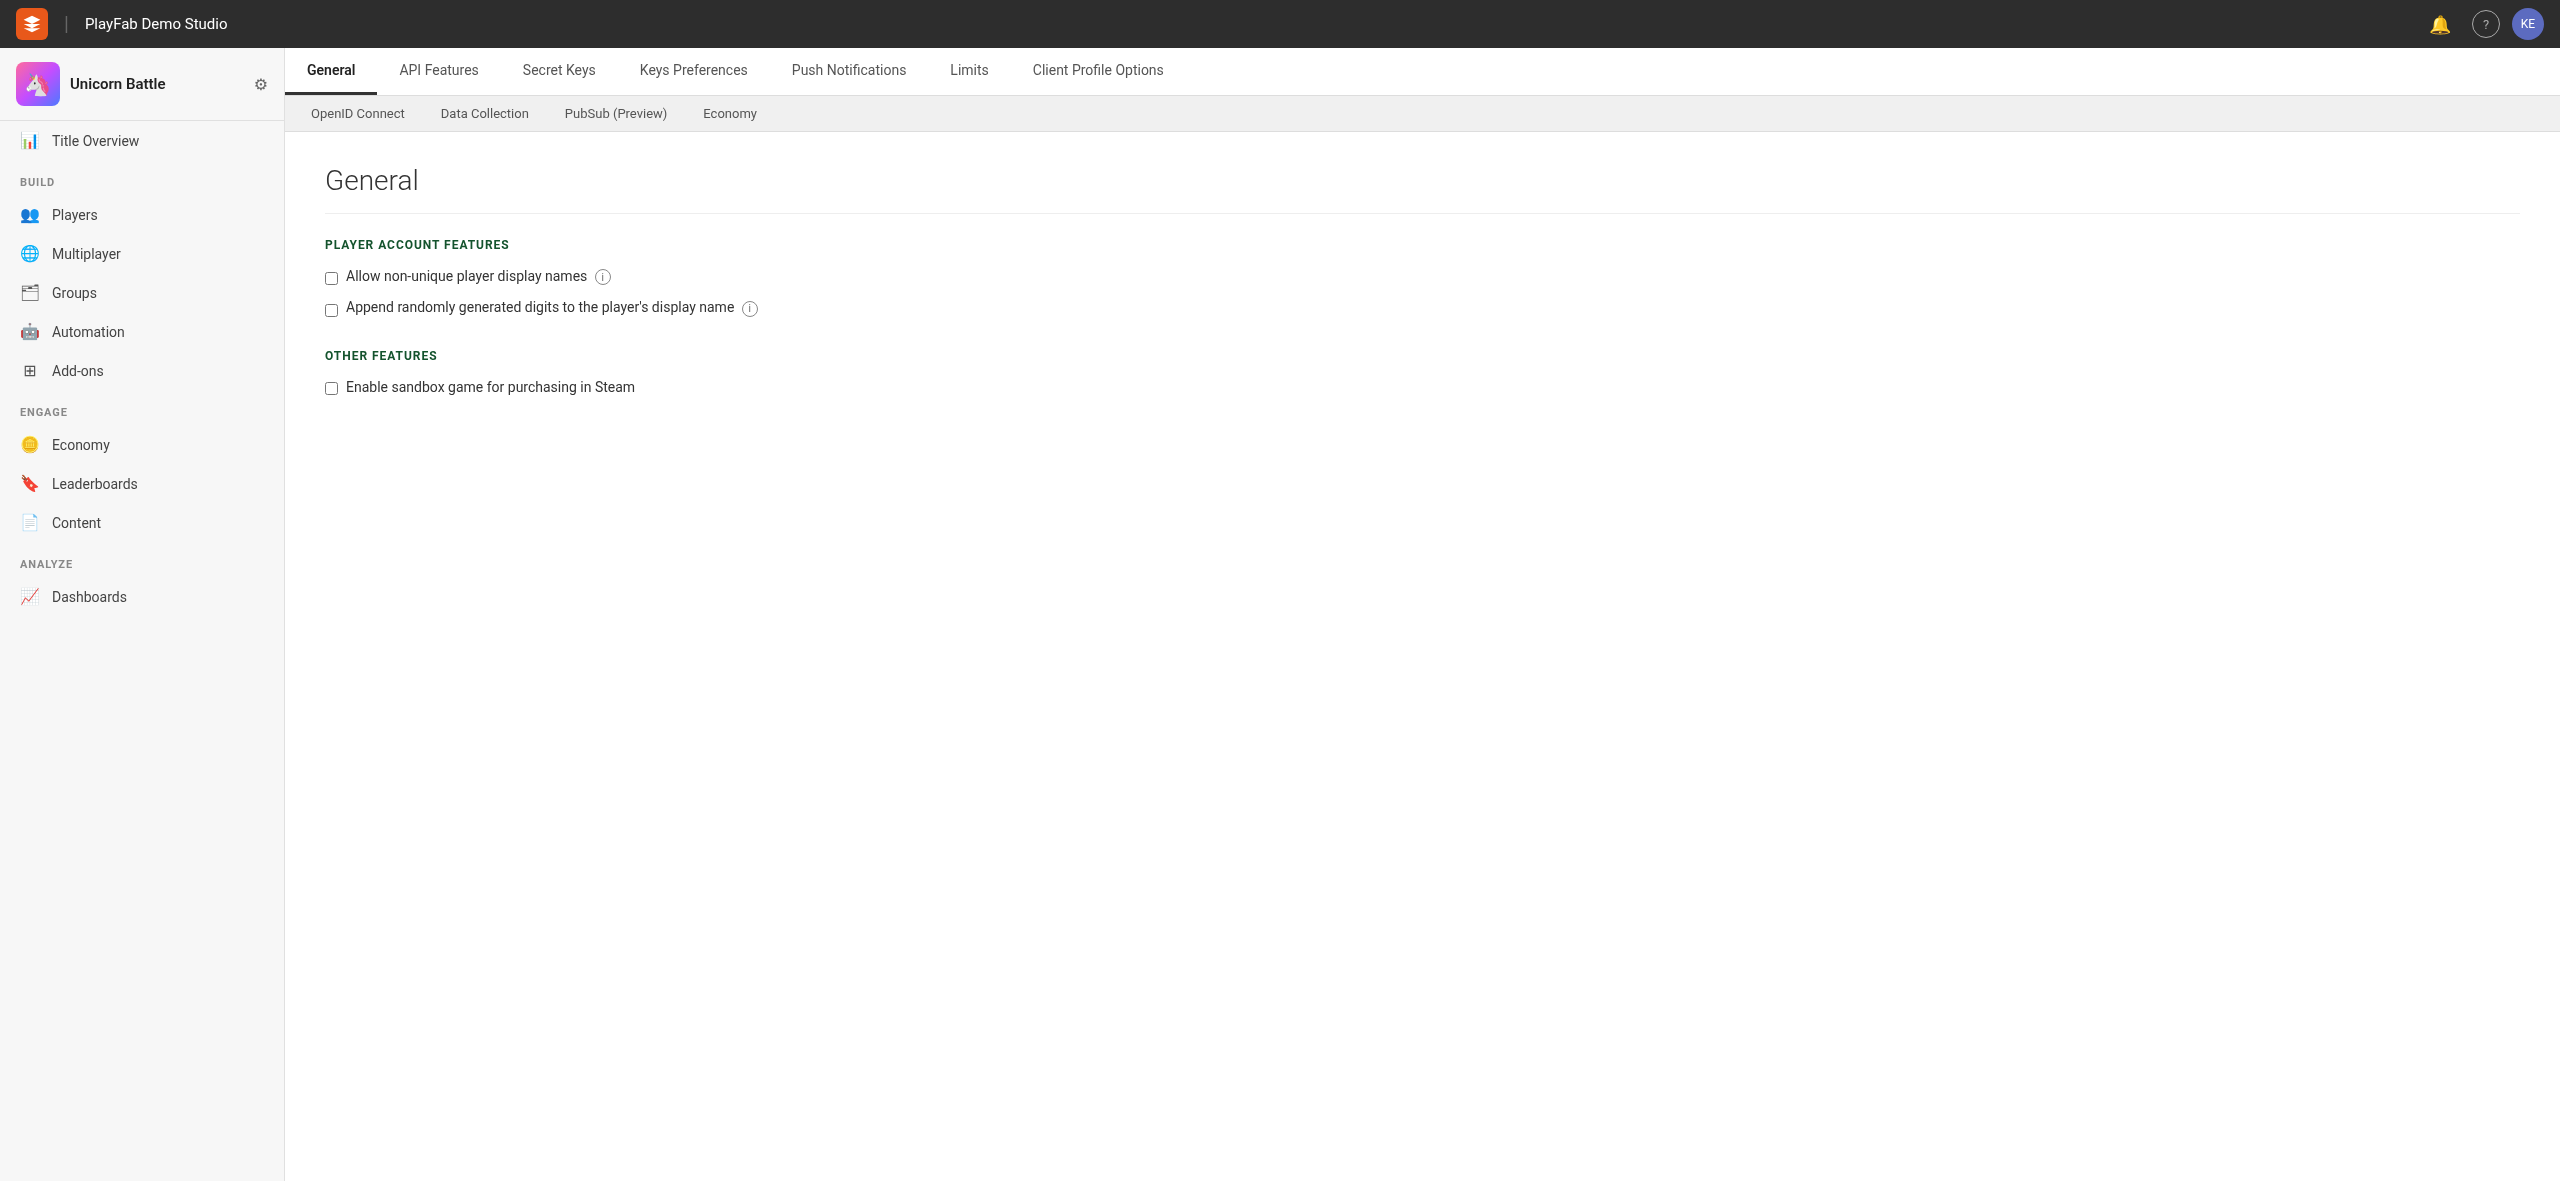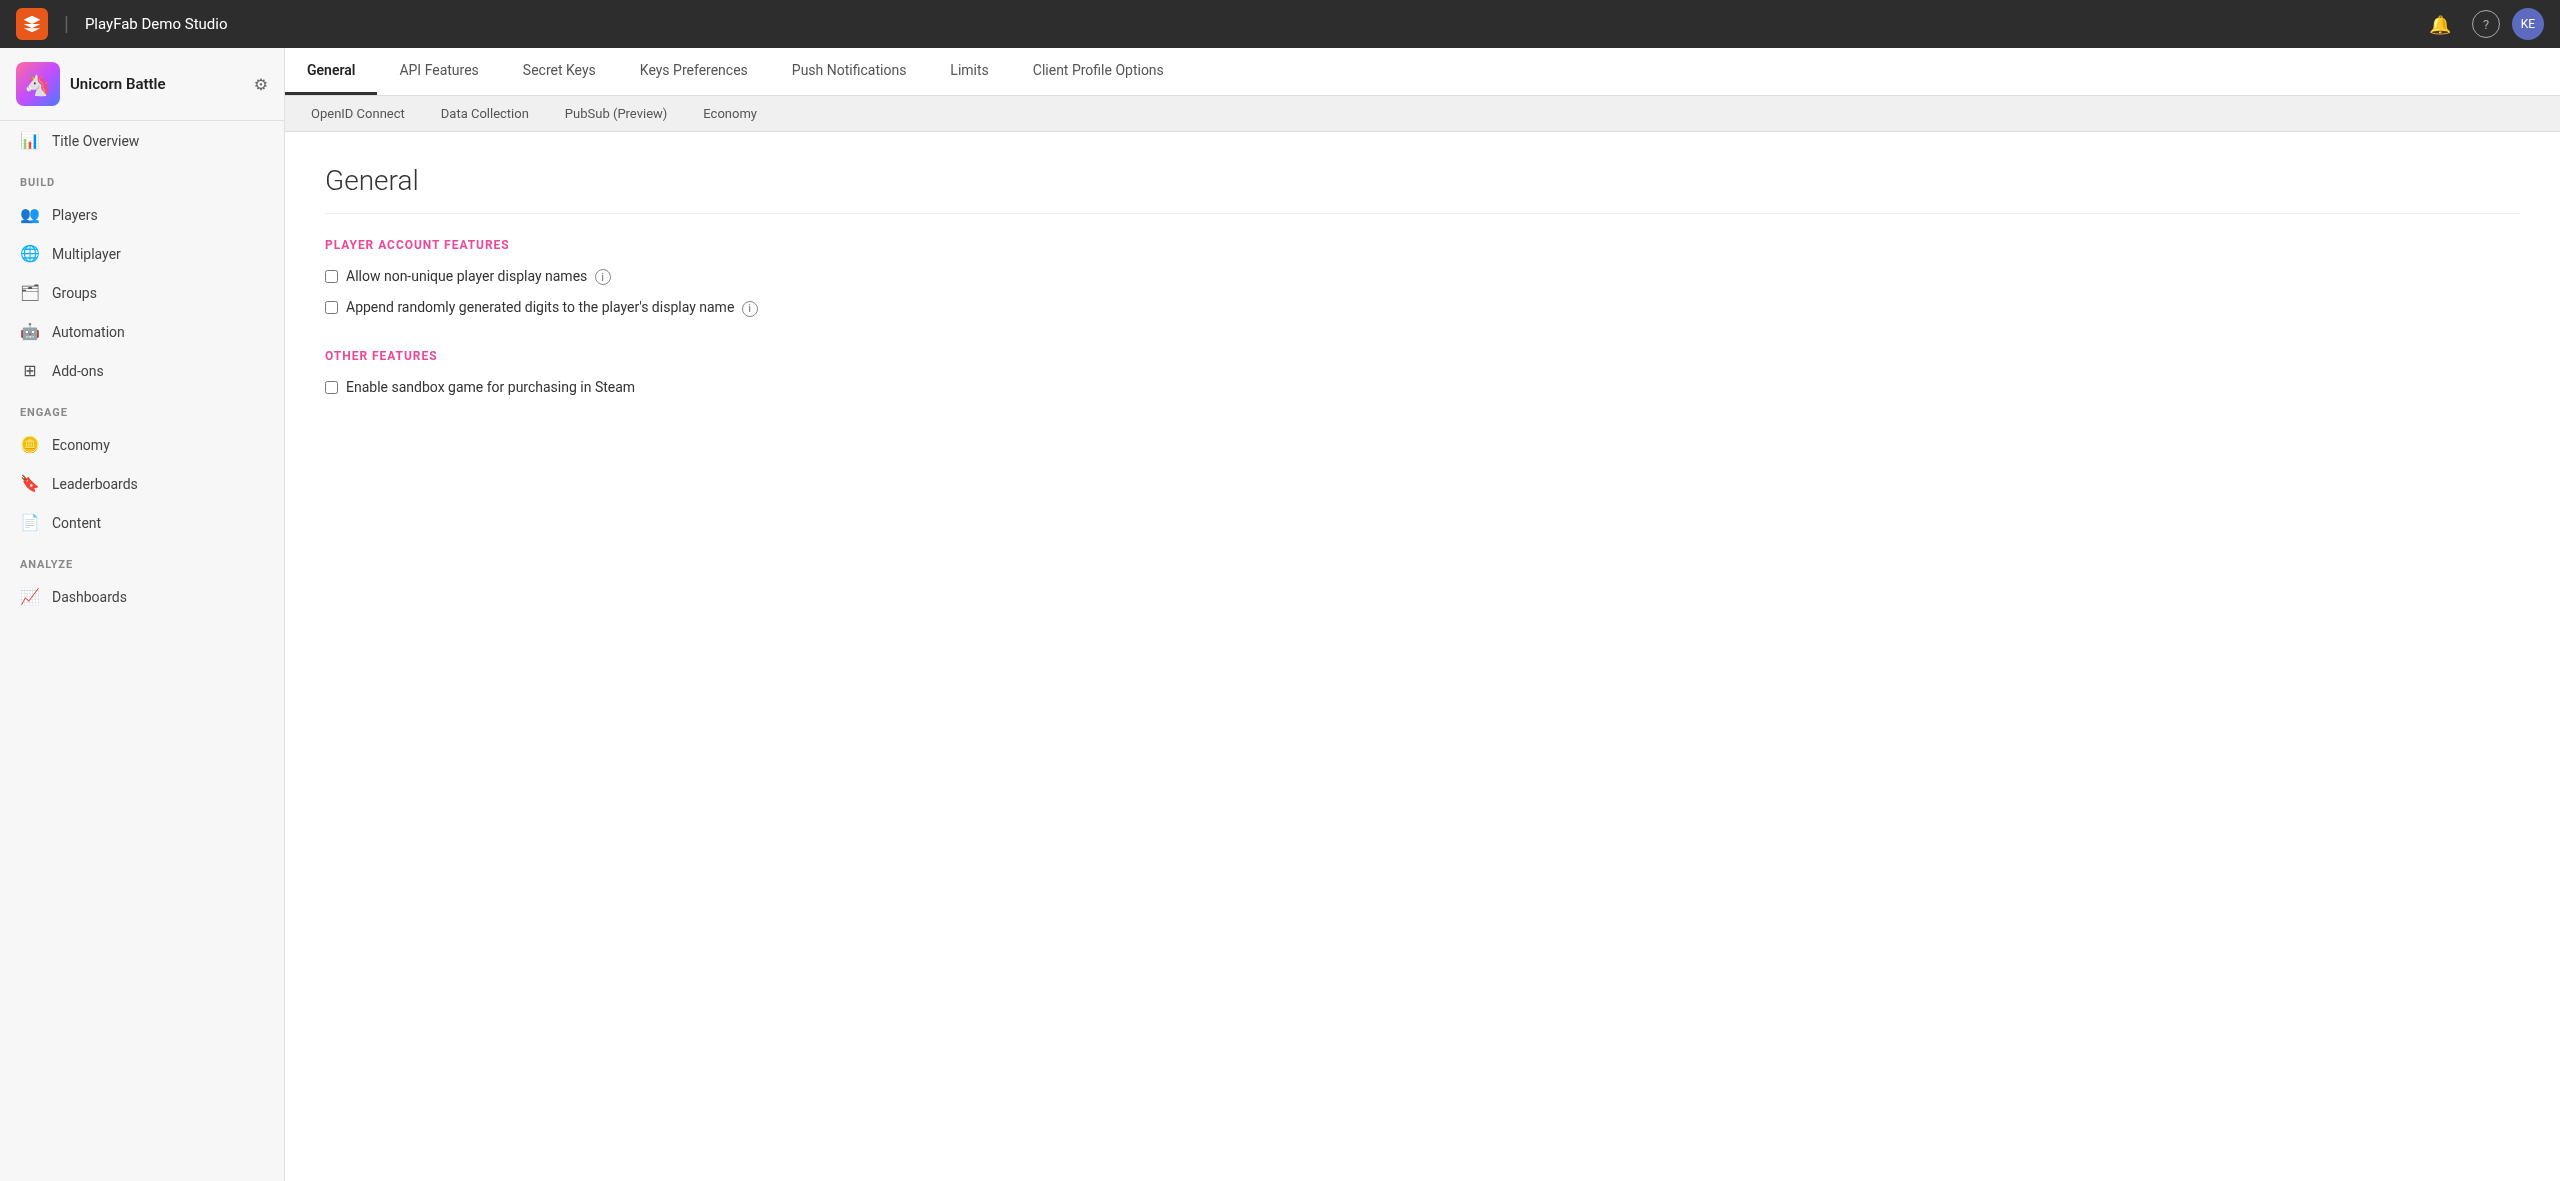--- a/index.html
+++ b/index.html
@@ -167,31 +167,31 @@
       color: #333;
       margin-bottom: 24px;
       padding-bottom: 16px;
       border-bottom: 1px solid #eee;
     }
 
     .section-heading {
       font-size: 12px;
       font-weight: 700;
       letter-spacing: 0.08em;
-      color: #ec4899;
+      color: #14532d;
       text-transform: uppercase;
       margin-bottom: 16px;
       margin-top: 8px;
     }
     .feature-section {
       margin-bottom: 32px;
     }
     .checkbox-item {
       display: flex;
-      align-items: flex-start;
+      align-items: flex-end;
       gap: 8px;
       margin-bottom: 14px;
       font-size: 14px;
       color: #333;
     }
     .checkbox-item input[type="checkbox"] {
       margin-top: 2px;
       flex-shrink: 0;
     }
     .info-icon {

